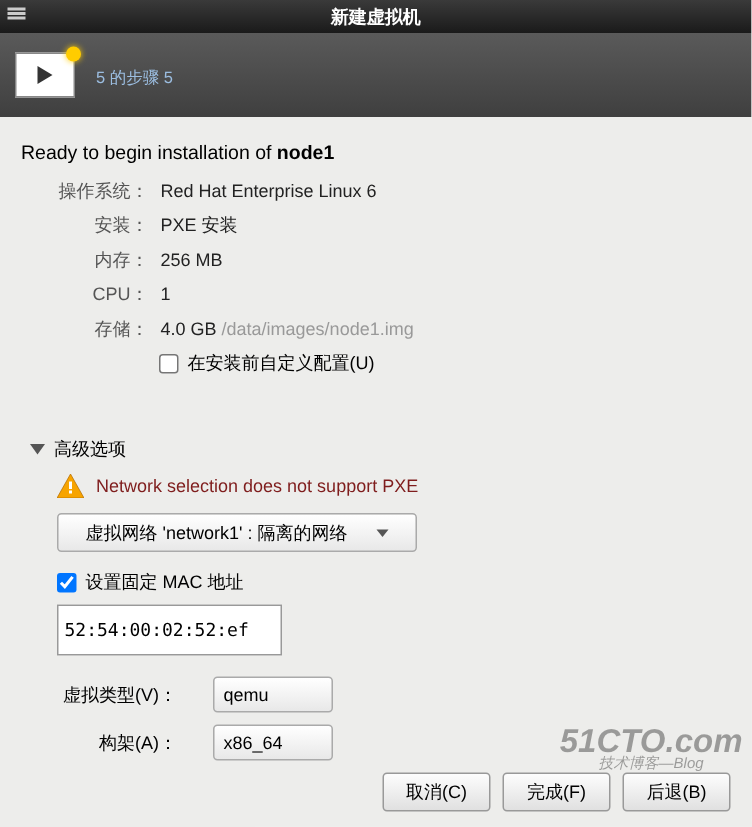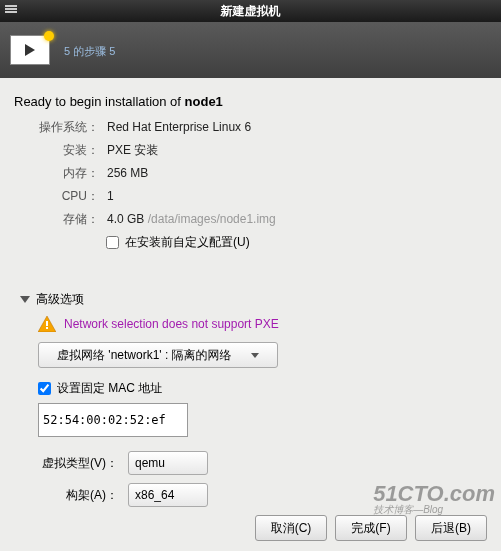--- a/index.html
+++ b/index.html
@@ -18,33 +18,33 @@
   .spec-table { margin-left: 20px; font-size: 12px; }
   .spec-row { display: flex; margin-bottom: 6px; align-items: baseline; }
   .spec-label { width: 65px; text-align: right; color: #555; margin-right: 8px; }
   .spec-val { color: #222; }
   .spec-val .dim { color: #999; }
   .chk-row { margin-left: 92px; margin-top: 6px; font-size: 12px; display:flex; align-items:center; gap:6px;}
   .chk-row input { width:13px; height:13px;}
   .adv { margin-top: 40px; margin-left: 6px; font-size: 12px; }
   .adv-toggle { display: flex; align-items: center; gap: 6px; cursor: pointer; margin-bottom: 8px;}
   .tri { width:0;height:0;border-left:5px solid transparent;border-right:5px solid transparent;border-top:7px solid #555;}
-  .warn-row { display:flex; align-items:center; gap:8px; margin-left: 18px; margin-bottom:10px; font-size:12px; color:#a21caf;}
+  .warn-row { display:flex; align-items:center; gap:8px; margin-left: 18px; margin-bottom:10px; font-size:12px; color:#7f1d1d;}
   .warn-icon { width:18px; height:16px; }
   .combo { margin-left: 18px; width: 240px; height: 26px; border:1px solid #aaa; border-radius:3px; background:linear-gradient(#fff,#e8e8e8); display:flex; align-items:center; justify-content:space-between; padding:0 18px; font-size:12px;}
   .combo .chev { width:0;height:0;border-left:4px solid transparent;border-right:4px solid transparent;border-top:5px solid #555;}
   .mac-chk { margin-left: 18px; margin-top: 12px; display:flex; align-items:center; gap:6px; font-size:12px;}
   .mac-input { margin-left: 18px; margin-top: 6px; width: 150px; height: 22px; border:1px solid #999; background:#fff; padding:16px 4px; font-size:12px; font-family: monospace;}
   .grid2 { margin-left: 18px; margin-top: 14px; font-size:12px;}
-  .grid2 .row { display:flex; align-items:center; margin-bottom:8px; gap:10px;}
+  .grid2 .row { display:flex; align-items:center; margin-bottom:8px; gap:24px;}
   .grid2 .lbl { width: 80px; text-align:right;}
   .grid2 .sel { width: 80px; height:24px; border:1px solid #aaa; border-radius:3px; background:linear-gradient(#fff,#e8e8e8); display:flex; align-items:center; justify-content:space-between; padding:0 6px;}
   .footer { position:absolute; bottom:10px; right:14px; display:flex; gap:8px;}
   .btn { height:26px; min-width:72px; padding:0 10px; border:1px solid #999; border-radius:3px; background:linear-gradient(#fdfdfd,#e0e0e0); font-size:12px; display:flex; align-items:center; justify-content:center; cursor:pointer;}
-  .watermark { position:absolute; right:6px; bottom:36px; color:rgba(0,0,0,0.35); font-size:22px; font-weight:bold; font-style:italic; pointer-events:none; text-align:left; line-height:1;}
+  .watermark { position:absolute; right:6px; bottom:36px; color:rgba(0,0,0,0.35); font-size:22px; font-weight:bold; font-style:italic; pointer-events:none; text-align:center; line-height:1;}
   .watermark small{display:block;font-size:10px;font-weight:normal;}
 </style>
 </head>
 <body>
 
 <div class="titlebar">
   <svg class="menuicon" viewBox="0 0 14 14">
       <rect x="1" y="3" width="12" height="2" fill="#ccc"></rect>
       <rect x="1" y="6" width="12" height="2" fill="#ccc"></rect>
       <rect x="1" y="9" width="12" height="2" fill="#ccc"></rect>

